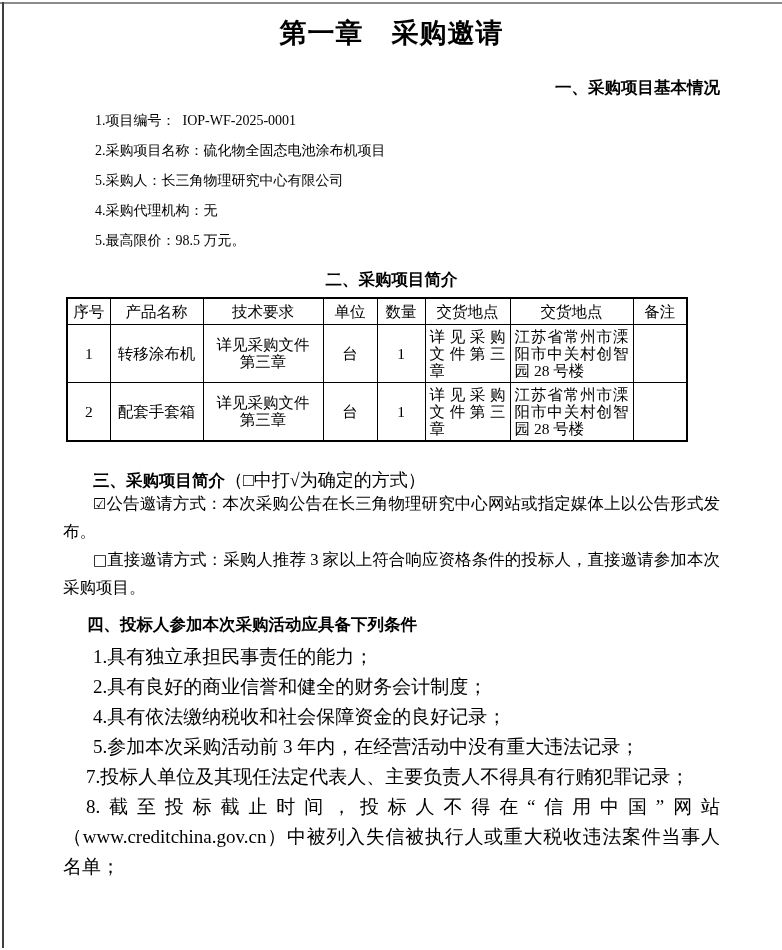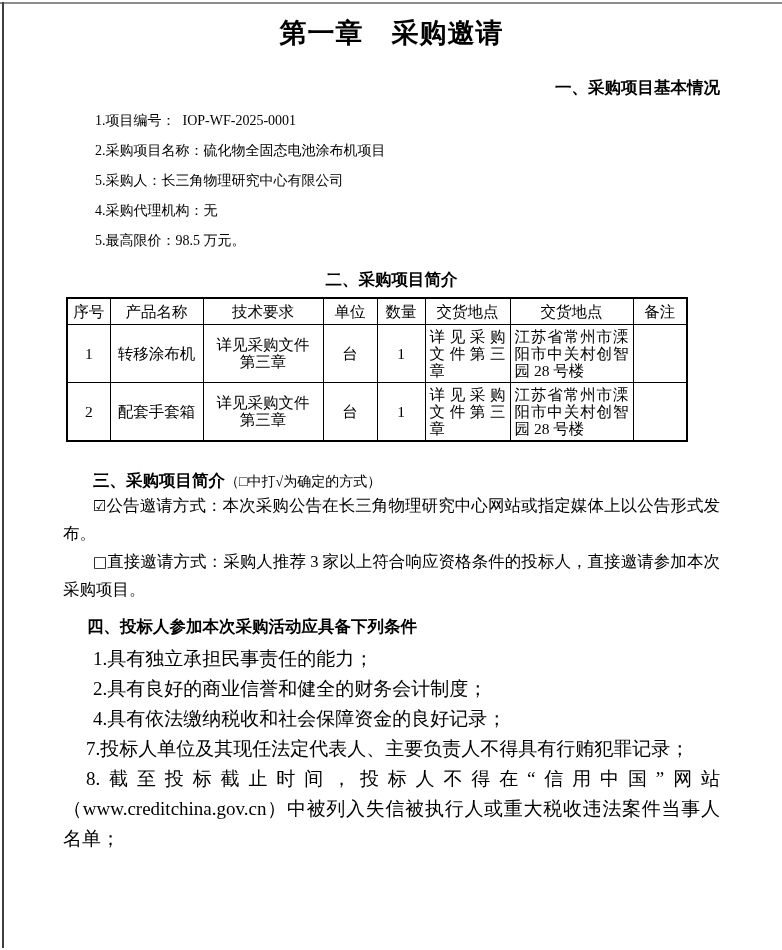--- a/index.html
+++ b/index.html
@@ -38,21 +38,21 @@
     font-size: 16.5px;
     line-height: 18px;
   }
   .h-s1 { margin-top: 28px; margin-left: 2px; text-align: right; }
   .h-s2 { margin-top: 14px; line-height: 18px; text-align: center; }
   .h-s3 { margin-top: 28px; margin-left: 30px; line-height: 20px; }
   .h-s4 { margin-top: 12px; margin-left: 24px; line-height: 20px; }
   .h-note {
     font-family: "Liberation Serif", "DejaVu Serif", serif;
     font-weight: normal;
-    font-size: 14px;
+    font-size: 18px;
   }
   .s1-items { margin-top: 10px; }
   .s1-items p {
     margin-left: 32px;
     font-size: 14px;
     line-height: 30px;
     white-space: pre-wrap;
   }
   table.intro {
     margin-top: 9px;
@@ -166,17 +166,18 @@
     <p class="s3-para"><span class="checkbox-glyph">☑</span><span>公告邀请方式：本次采购公告在长三角物理研究中心网站或指定媒体上以公告形式发布。</span></p>
     <p class="s3-para"><span class="checkbox-glyph">□</span><span>直接邀请方式：采购人推荐 3 家以上符合响应资格条件的投标人，直接邀请参加本次采购项目。</span></p>
   </div>
 
   <h2 class="sec-heading h-s4">四、投标人参加本次采购活动应具备下列条件</h2>
 
   <div class="s4-items">
     <p class="ind-a">1.具有独立承担民事责任的能力；</p>
     <p class="ind-a">2.具有良好的商业信誉和健全的财务会计制度；</p>
     <p class="ind-a">4.具有依法缴纳税收和社会保障资金的良好记录；</p>
+    <p class="ind-a">5.参加本次采购活动前 3 年内，在经营活动中没有重大违法记录；</p>
     <p class="ind-b">7.投标人单位及其现任法定代表人、主要负责人不得具有行贿犯罪记录；</p>
     <p class="ind-b">8.截至投标截止时间，投标人不得在“信用中国”网站（www.creditchina.gov.cn）中被列入失信被执行人或重大税收违法案件当事人名单；</p>
   </div>
 
 </div>
 
 </body></html>

